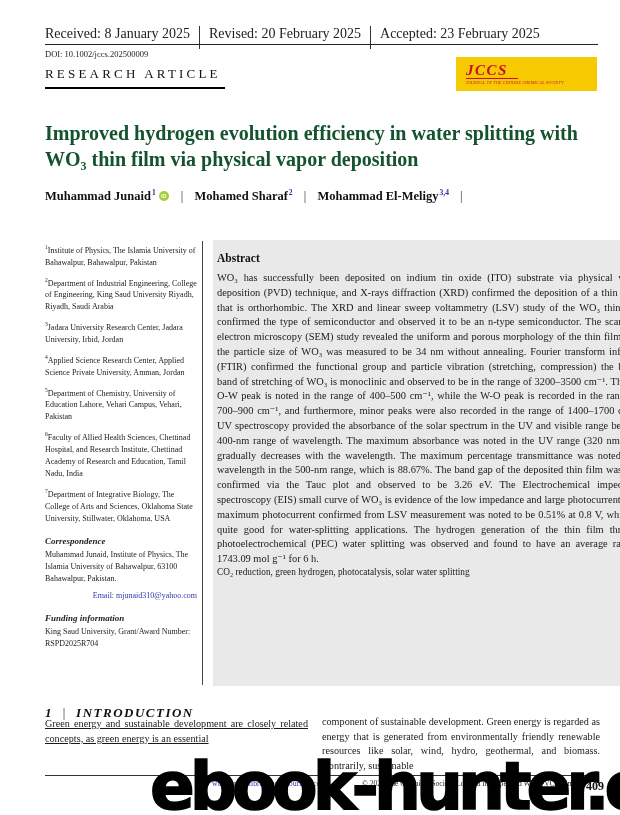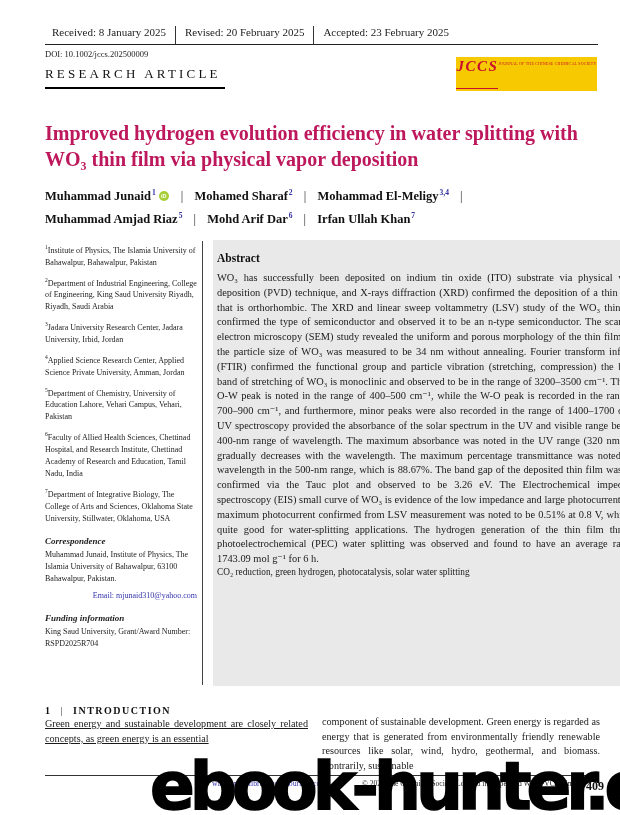--- a/index.html
+++ b/index.html
@@ -5,40 +5,40 @@
   html,body{margin:0;padding:0;}
   body{
     width:620px;height:815px;position:relative;overflow:hidden;
     background:#ffffff;color:#1a1a1a;
     font-family:"Liberation Serif","DejaVu Serif",serif;
     -webkit-font-smoothing:antialiased;
   }
   .abs{position:absolute;}
 
   
-  .meta-row{left:45px;top:26px;right:22px;display:flex;font-size:11px;color:#222;margin-left:7px;}
+  .meta-row{left:45px;top:26px;right:22px;display:flex;font-size:14px;color:#222;}
   .meta-row .meta-item{padding:0 9px 7px 9px;border-right:1px solid #333;}
   .meta-row .meta-item:first-child{padding-left:0;}
   .meta-row .meta-item:last-child{border-right:none;}
   .rule-top{left:45px;right:22px;top:44px;border-top:1px solid #222;height:0;}
   .doi-line{left:45px;top:49px;font-size:8.5px;color:#222;}
 
   
   .article-type{left:45px;top:66px;font-size:13px;font-weight:normal;letter-spacing:3.2px;
     color:#111;border-bottom:2.5px solid #000;padding:0 4px 5px 0;}
   .logo{left:456px;top:57px;width:141px;height:34px;background:#F7C900;
-    display:flex;flex-direction:row;justify-content:center;padding:2px 10px;box-sizing:border-box;}
+    display:flex;flex-direction:column;justify-content:center;padding:2px 10px;box-sizing:border-box;}
   .logo-acronym{font-style:italic;font-weight:bold;font-size:15px;line-height:14px;
     color:#C8102E;letter-spacing:1.5px;border-bottom:1.5px solid #C8102E;
     display:inline-block;width:52px;padding-bottom:1px;}
   .logo-subtitle{font-size:4px;color:#C8102E;letter-spacing:0.2px;margin-top:1.5px;white-space:nowrap;}
 
   
   .paper-title{left:45px;top:109px;width:560px;font-size:20px;font-weight:bold;
-    line-height:1.28;color:#be185d;margin-top:12px;}
+    line-height:1.28;color:#14532d;margin-top:12px;}
   .authors{left:45px;top:181px;width:535px;font-size:12.5px;font-weight:bold;color:#111;}
   .authors .line{height:23px;line-height:23px;}
   .author-sup{color:#2D2F9F;font-size:7.5px;vertical-align:super;font-weight:bold;margin-left:1px;}
   .author-sep{font-weight:normal;color:#333;margin:0 8px;}
   .orcid{display:inline-block;width:10px;height:10px;border-radius:50%;
     background:#A6CE39;color:#fff;font-size:5.5px;line-height:10px;text-align:center;
     font-family:"Liberation Sans",sans-serif;vertical-align:middle;margin:0 1px 3px 3px;}
 
   
   .left-col{left:45px;top:241px;width:152px;font-size:8px;line-height:12px;color:#222;}
@@ -52,21 +52,21 @@
 
   
   .abstract-box{left:213px;top:240px;width:442px;height:446px;background:#E9E9E9;
     box-sizing:border-box;padding:12px 13px 10px 4px;}
   .abstract-heading{font-size:11.5px;font-weight:bold;margin:0 0 7px 0;color:#111;}
   .abstract-body{font-size:10.4px;line-height:14.8px;text-align:justify;margin:0;color:#1a1a1a;}
   .kw-heading{font-size:8.2px;font-weight:bold;letter-spacing:2.5px;margin:12px 0 4px 0;color:#111;}
   .kw-text{font-size:9.3px;margin:0;color:#1a1a1a;}
 
   
-  .section-heading{left:45px;top:705px;font-size:10px;font-weight:bold;letter-spacing:1.5px;color:#111;}
+  .section-heading{left:45px;top:705px;font-size:13px;font-weight:bold;letter-spacing:1.5px;color:#111;font-style:italic;}
   .section-heading .sep{font-weight:normal;margin:0 9px;color:#333;}
   .body-col{font-size:10.2px;line-height:14.6px;text-align:justify;color:#1a1a1a;}
   .col-left{left:45px;top:707px;width:263px;text-decoration:underline;}
   .col-right{left:322px;top:705px;width:278px;}
 
   
   .rule-footer{left:45px;right:22px;top:775px;border-top:1px solid #333;height:0;}
   .f-cite{left:45px;top:818px;font-size:7.8px;font-style:italic;color:#222;}
   .f-link{left:212px;top:779px;font-size:7.8px;}
   .f-copy{left:362px;top:779px;font-size:7.6px;color:#222;}
@@ -98,27 +98,20 @@
 
 <div class="abs authors">
   <div class="line">
     <span>Muhammad Junaid</span><span class="author-sup">1</span><span class="orcid">iD</span>
     <span class="author-sep">|</span>
     <span>Mohamed Sharaf</span><span class="author-sup">2</span>
     <span class="author-sep">|</span>
     <span>Mohammad El-Meligy</span><span class="author-sup">3,4</span>
     <span class="author-sep">|</span>
   </div>
-  <div class="line">
-    <span>Muhammad Amjad Riaz</span><span class="author-sup">5</span>
-    <span class="author-sep">|</span>
-    <span>Mohd Arif Dar</span><span class="author-sup">6</span>
-    <span class="author-sep">|</span>
-    <span>Irfan Ullah Khan</span><span class="author-sup">7</span>
-  </div>
 </div>
 
 <div class="abs left-col">
   <p><sup>1</sup><span>Institute of Physics, The Islamia University of Bahawalpur, Bahawalpur, Pakistan</span></p>
   <p><sup>2</sup><span>Department of Industrial Engineering, College of Engineering, King Saud University Riyadh, Riyadh, Saudi Arabia</span></p>
   <p><sup>3</sup><span>Jadara University Research Center, Jadara University, Irbid, Jordan</span></p>
   <p><sup>4</sup><span>Applied Science Research Center, Applied Science Private University, Amman, Jordan</span></p>
   <p><sup>5</sup><span>Department of Chemistry, University of Education Lahore, Vehari Campus, Vehari, Pakistan</span></p>
   <p><sup>6</sup><span>Faculty of Allied Health Sciences, Chettinad Hospital, and Research Institute, Chettinad Academy of Research and Education, Tamil Nadu, India</span></p>
   <p><sup>7</sup><span>Department of Integrative Biology, The College of Arts and Sciences, Oklahoma State University, Stillwater, Oklahoma, USA</span></p>

